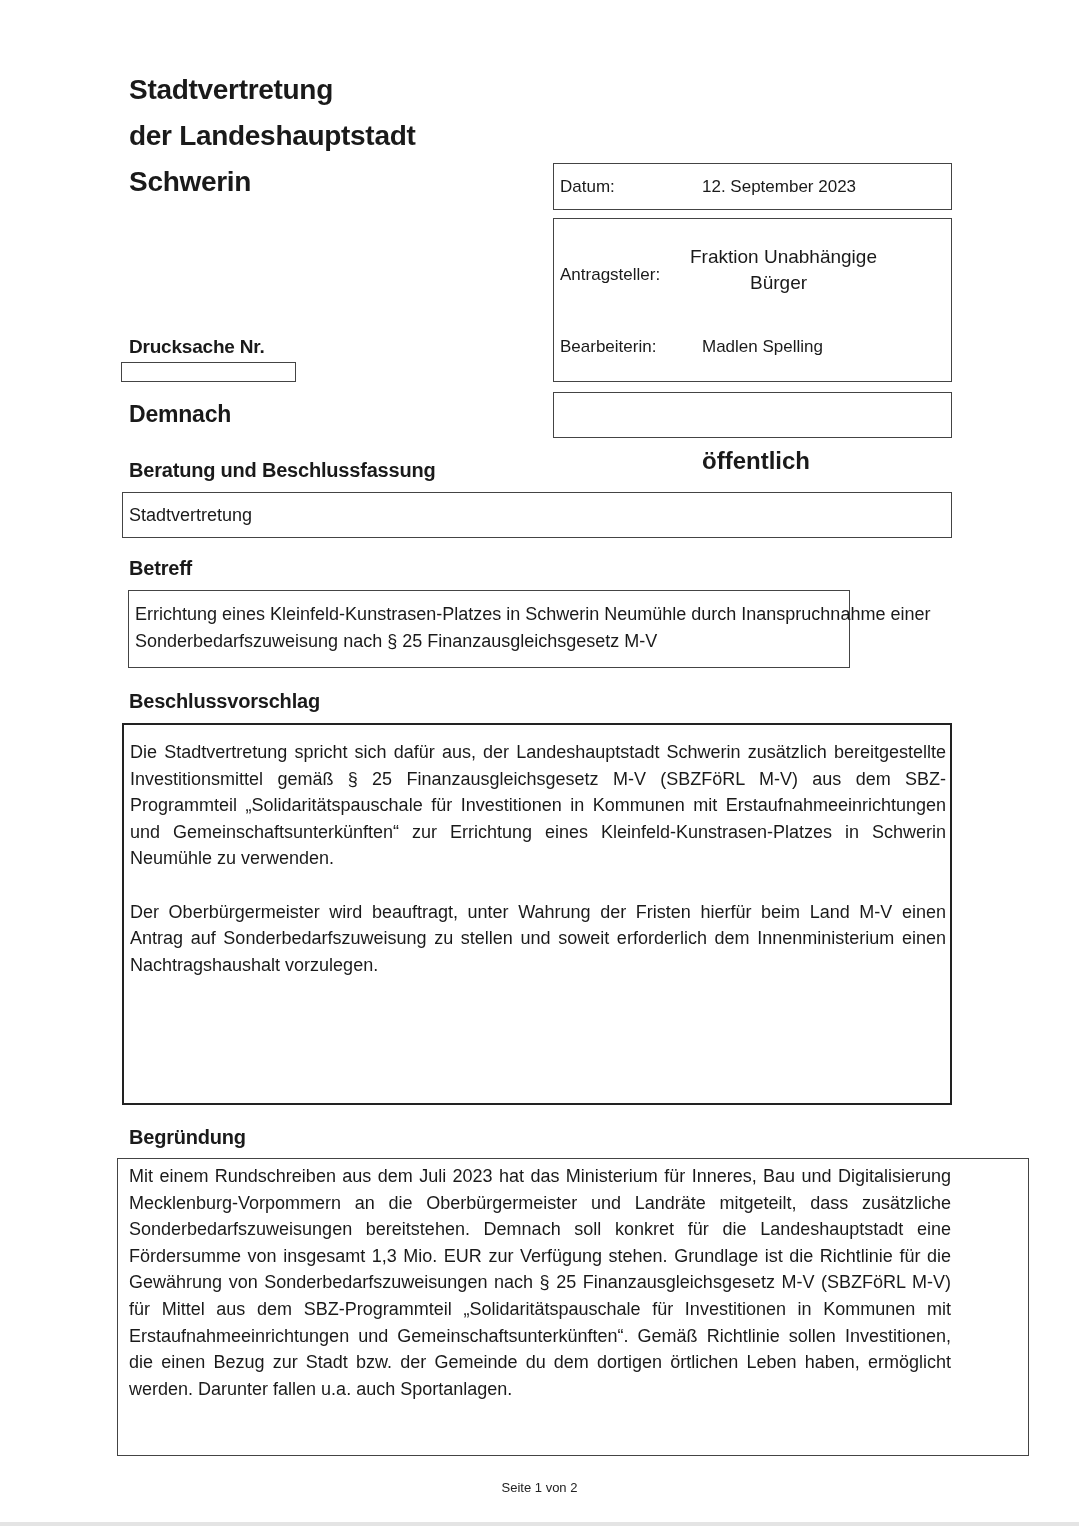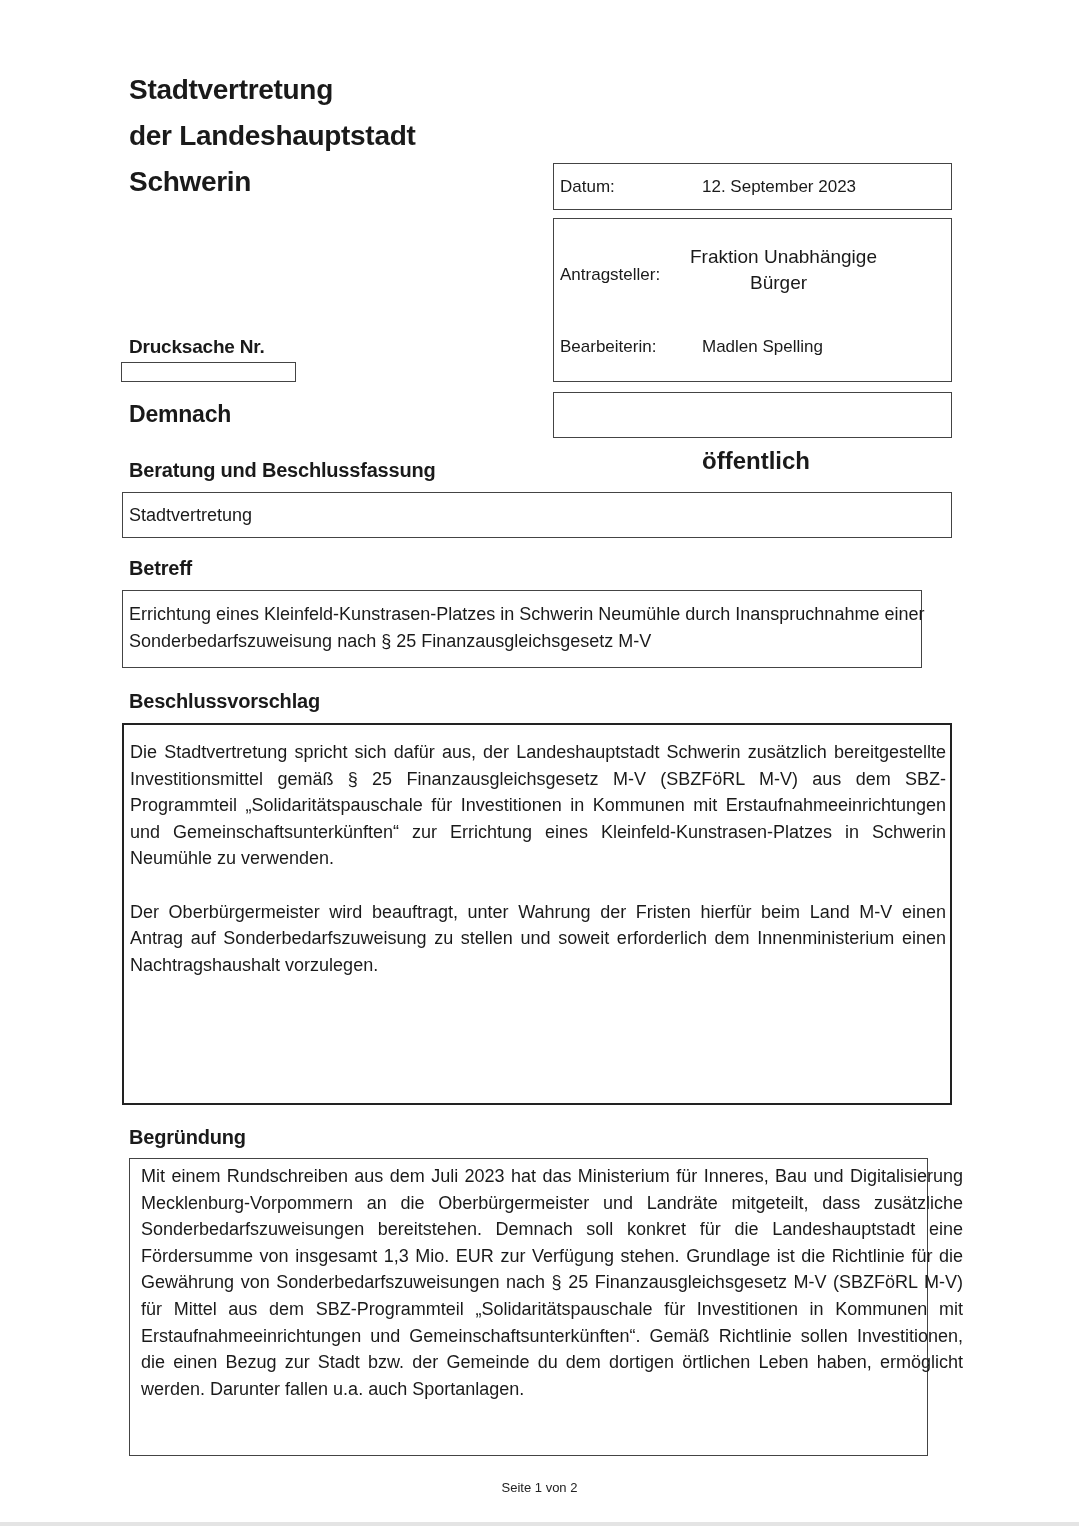--- a/index.html
+++ b/index.html
@@ -47,31 +47,31 @@
 </div>
 
 <div class="h" style="top:401px; font-size:23px;">Demnach</div>
 
 <div class="h" style="top:459px;">Beratung und Beschlussfassung</div>
 <div class="box" style="left:122px; top:492px; width:830px; height:46px;">
   <span class="lbl txt" style="left:6px; top:9px;">Stadtvertretung</span>
 </div>
 
 <div class="h" style="top:557px;">Betreff</div>
-<div class="box" style="left:122px; top:590px; width:800px; height:78px;text-decoration:underline;">
+<div class="box" style="left:128px; top:590px; width:722px; height:78px;text-decoration:underline;">
   <div class="txt" style="position:absolute; left:6px; top:10px; width:805px;">Errichtung eines Kleinfeld-Kunstrasen-Platzes in Schwerin Neumühle durch Inanspruchnahme einer Sonderbedarfszuweisung nach § 25 Finanzausgleichsgesetz M-V</div>
 </div>
 
 <div class="h" style="top:690px;">Beschlussvorschlag</div>
 <div class="box" style="left:122px; top:723px; width:830px; height:382px; border:2px solid #222;">
   <div class="txt" style="position:absolute; left:6px; top:14px; width:816px;">
     <p class="para">Die Stadtvertretung spricht sich dafür aus, der Landeshauptstadt Schwerin zusätzlich bereitgestellte Investitionsmittel gemäß § 25 Finanzausgleichsgesetz M-V (SBZFöRL M-V) aus dem SBZ-Programmteil „Solidaritätspauschale für Investitionen in Kommunen mit Erstaufnahmeeinrichtungen und Gemeinschaftsunterkünften“ zur Errichtung eines Kleinfeld-Kunstrasen-Platzes in Schwerin Neumühle zu verwenden.</p>
     <p class="para">Der Oberbürgermeister wird beauftragt, unter Wahrung der Fristen hierfür beim Land M-V einen Antrag auf Sonderbedarfszuweisung zu stellen und soweit erforderlich dem Innenministerium einen Nachtragshaushalt vorzulegen.</p>
   </div>
 </div>
 
 <div class="h" style="top:1126px;">Begründung</div>
-<div class="box" style="left:117px; top:1158px; width:799px; height:298px;margin-left:12px;">
+<div class="box" style="left:117px; top:1158px; width:912px; height:298px;">
   <div class="txt para" style="position:absolute; left:11px; top:4px; width:822px;">Mit einem Rundschreiben aus dem Juli 2023 hat das Ministerium für Inneres, Bau und Digitalisierung Mecklenburg-Vorpommern an die Oberbürgermeister und Landräte mitgeteilt, dass zusätzliche Sonderbedarfszuweisungen bereitstehen. Demnach soll konkret für die Landeshauptstadt eine Fördersumme von insgesamt 1,3 Mio. EUR zur Verfügung stehen. Grundlage ist die Richtlinie für die Gewährung von Sonderbedarfszuweisungen nach § 25 Finanzausgleichsgesetz M-V (SBZFöRL M-V) für Mittel aus dem SBZ-Programmteil „Solidaritätspauschale für Investitionen in Kommunen mit Erstaufnahmeeinrichtungen und Gemeinschaftsunterkünften“.  Gemäß Richtlinie sollen Investitionen, die einen Bezug zur Stadt bzw. der Gemeinde du dem dortigen örtlichen Leben haben, ermöglicht werden. Darunter fallen u.a. auch Sportanlagen.</div>
 </div>
 
 <div class="footer">Seite 1 von 2</div>
 <div class="bottom-strip"></div>
 
 </body></html>

